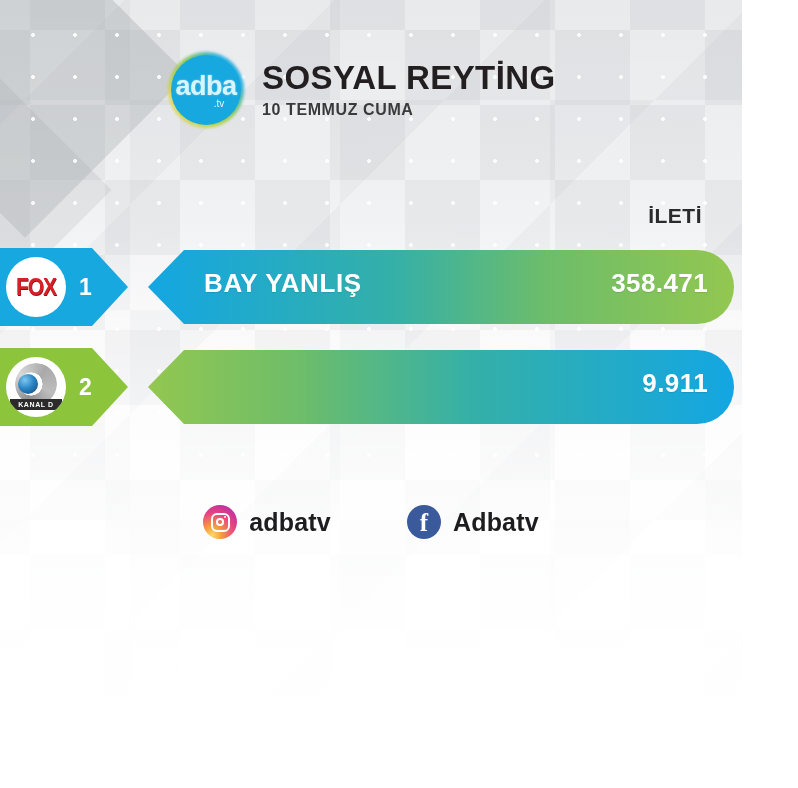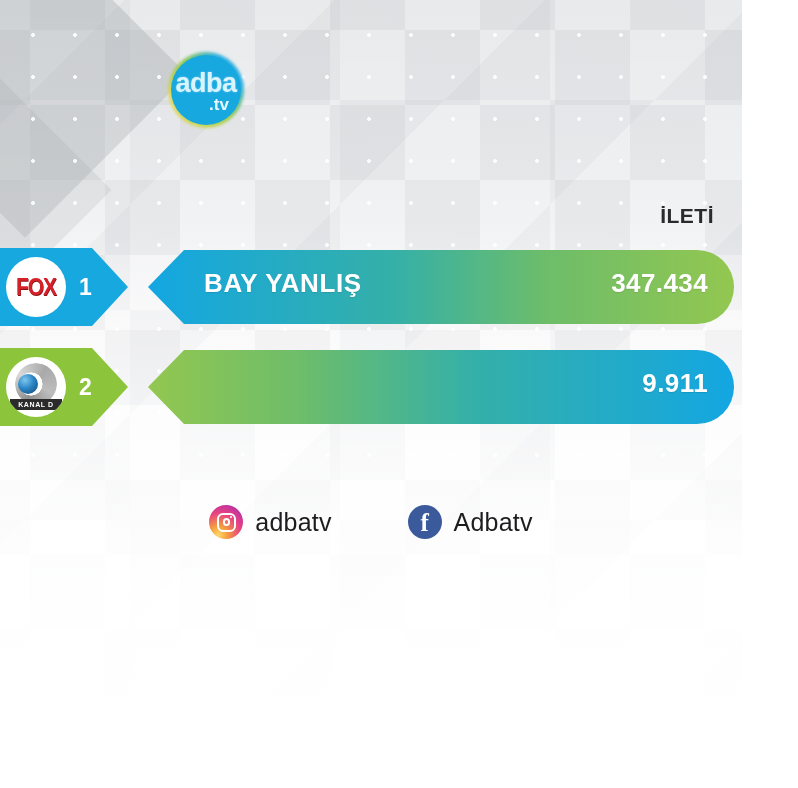--- a/index.html
+++ b/index.html
@@ -116,22 +116,22 @@
   .logo-word {
     font-size: 27px;
     font-weight: bold;
     color: #d8f4ff;
     letter-spacing: -0.5px;
     line-height: 1;
     margin-top: 2px;
     text-shadow: 0 0 2px rgba(255,255,255,0.5);
   }
   .logo-tv {
-    font-size: 17px;
-    font-weight: bold;
+    font-size: 10px;
+    font-weight: normal;
     color: #e6f8ff;
     line-height: 1;
     margin-top: -1px;
     margin-left: 26px;
   }
   .titles { display: flex; flex-direction: column; }
   .title-main {
     font-size: 33px;
     font-weight: bold;
     color: #231f20;
@@ -142,21 +142,21 @@
     font-size: 16px;
     font-weight: bold;
     color: #3a3a3c;
     letter-spacing: 0.6px;
     margin-top: 6px;
   }
 
   
   .col-header {
     position: absolute;
-    right: 28px;
+    right: 40px;
     top: 204px;
     font-size: 21px;
     font-weight: bold;
     color: #2b2b2d;
     letter-spacing: 0.5px;
   }
 
   
   .row {
     position: absolute;
@@ -350,21 +350,21 @@
   .fb-f {
     color: #ffffff;
     font-size: 25px;
     font-weight: bold;
     font-family: "Liberation Serif", serif;
     line-height: 1;
     margin-top: 1px;
   }
   .social-handle {
     font-size: 25px;
-    font-weight: normal;
+    font-weight: bold;
     color: #1d1d1f;
     letter-spacing: 0.2px;
   }
 </style>
 </head>
 <body>
 
 <div id="stage">
 
   <div class="bg-base"></div>
@@ -376,28 +376,32 @@
   <div class="bg-fade"></div>
 
   <div class="header">
     <div class="logo-wrap">
       <div class="logo-halo"></div>
       <div class="logo-circle">
         <div class="logo-word">adba</div>
         <div class="logo-tv">.tv</div>
       </div>
     </div>
+    <div class="titles">
+      <div class="title-main">SOSYAL REYTİNG</div>
+      <div class="title-sub">10 TEMMUZ CUMA</div>
+    </div>
   </div>
 
   <div class="col-header">İLETİ</div>
 
   <div class="row row-1">
     <div class="bar bar-1">
       <span class="bar-label">BAY YANLIŞ</span>
-      <span class="bar-value">347.434</span>
+      <span class="bar-value">358.471</span>
     </div>
     <div class="tag tag-blue">
       <div class="chan-logo">
         <span class="fox-text">FOX</span>
       </div>
       <span class="rank">1</span>
     </div>
   </div>
 
   <div class="row row-2">

